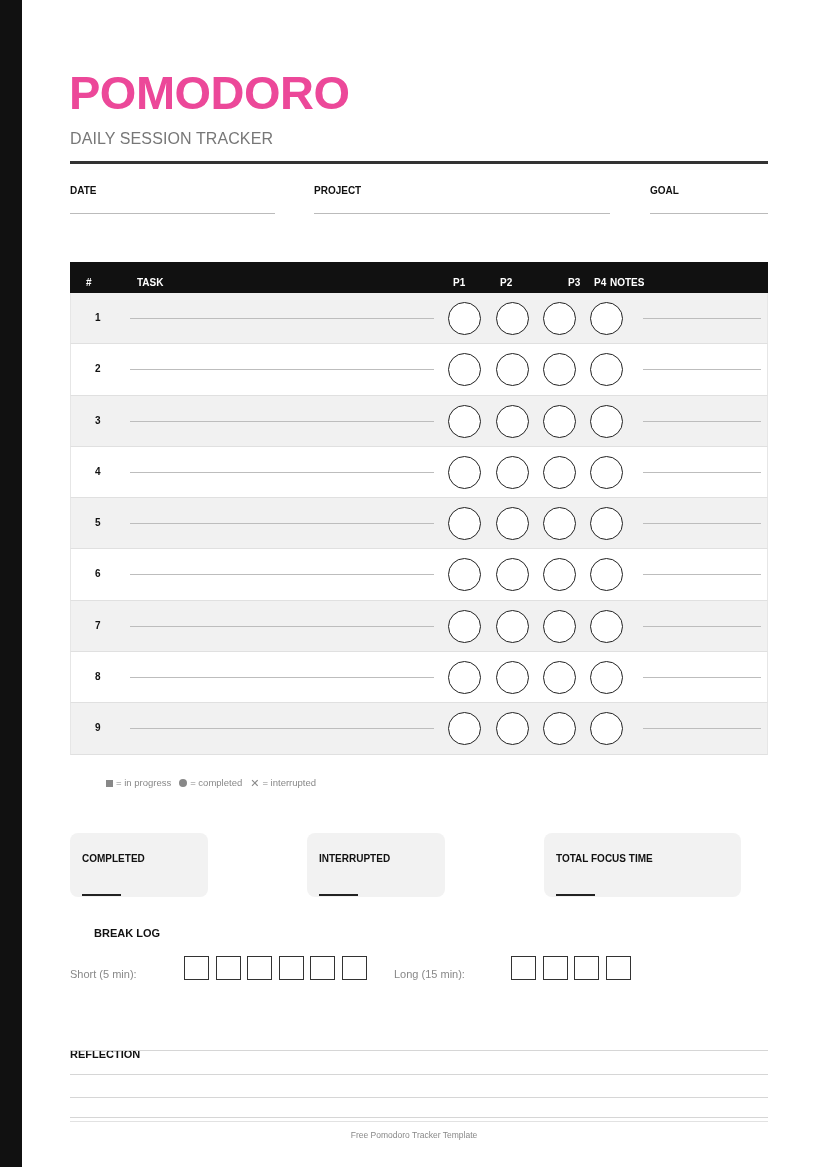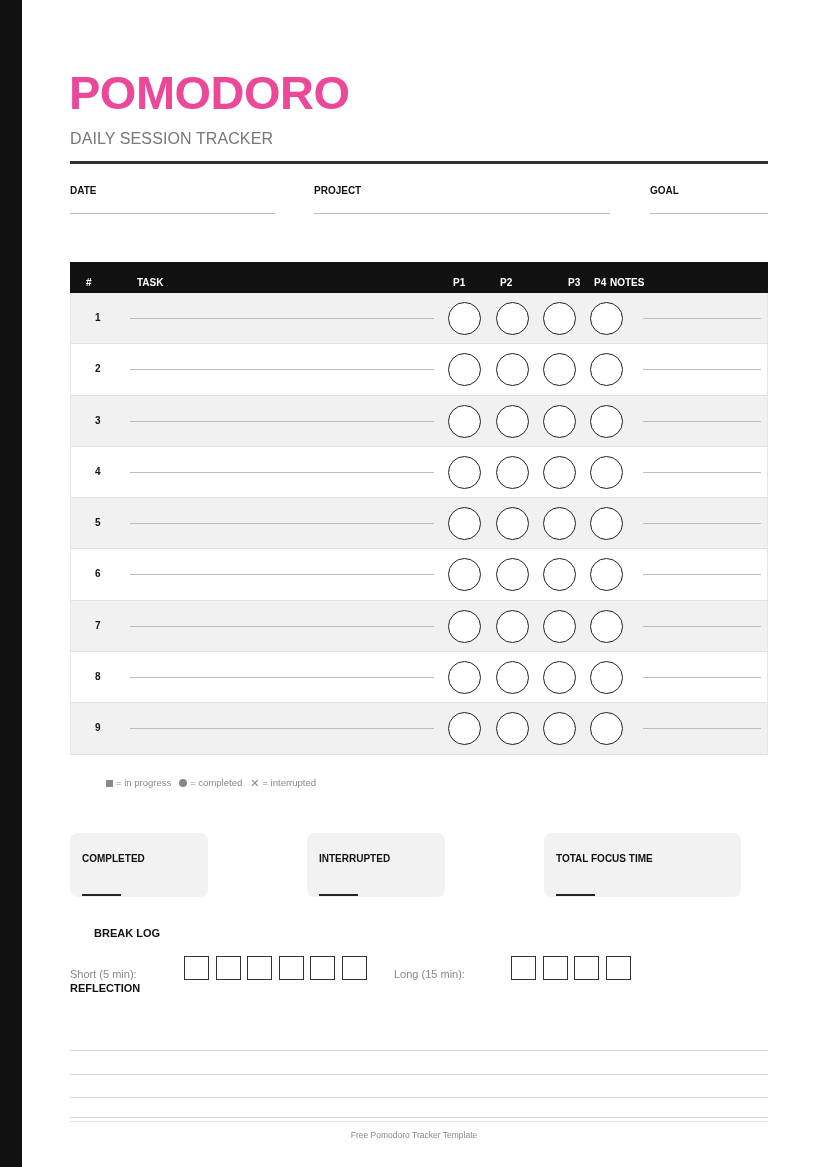--- a/index.html
+++ b/index.html
@@ -198,21 +198,21 @@
     <div class="break-box" style="left: 342px;"></div>
   </div>
 <span class="break-label" style="left:394px;">Long (15 min):</span>
 <div id="long-boxes">
     <div class="break-box" style="left: 511px;"></div>
     <div class="break-box" style="left: 542.6px;"></div>
     <div class="break-box" style="left: 574.2px;"></div>
     <div class="break-box" style="left: 605.8px;"></div>
   </div>
 
-<div class="section-title" style="top:982px;">REFLECTION</div>
+<div class="section-title" style="top:1048px;">REFLECTION</div>
 <div id="reflect-lines">
     <div class="reflect-line" style="top: 1050px;"></div>
     <div class="reflect-line" style="top: 1074px;"></div>
     <div class="reflect-line" style="top: 1097px;"></div>
     <div class="reflect-line" style="top: 1117px;"></div>
   </div>
 <div class="reflect-line" style="top:1121px; background:#e2e2e2;"></div>
 
 <div class="footer">Free Pomodoro Tracker Template</div>
 

